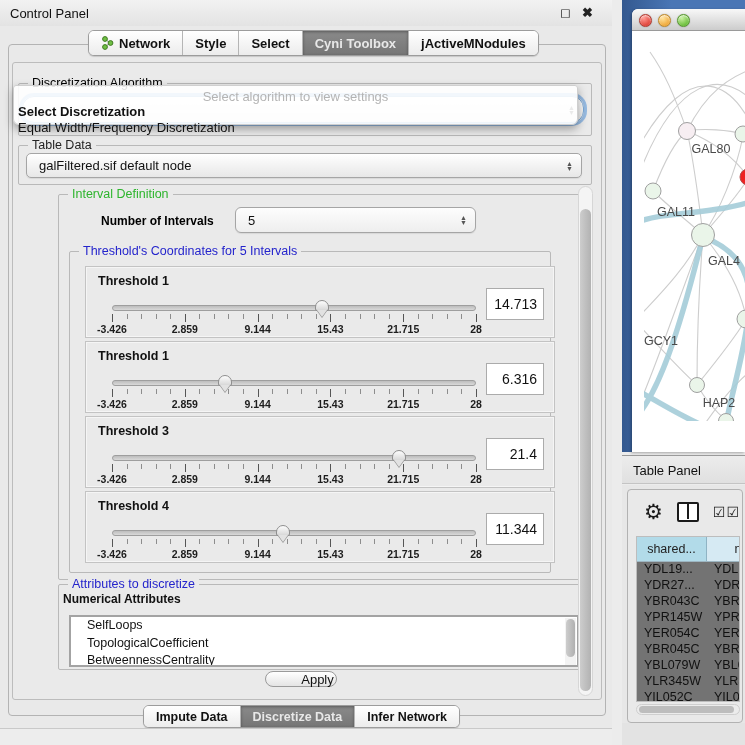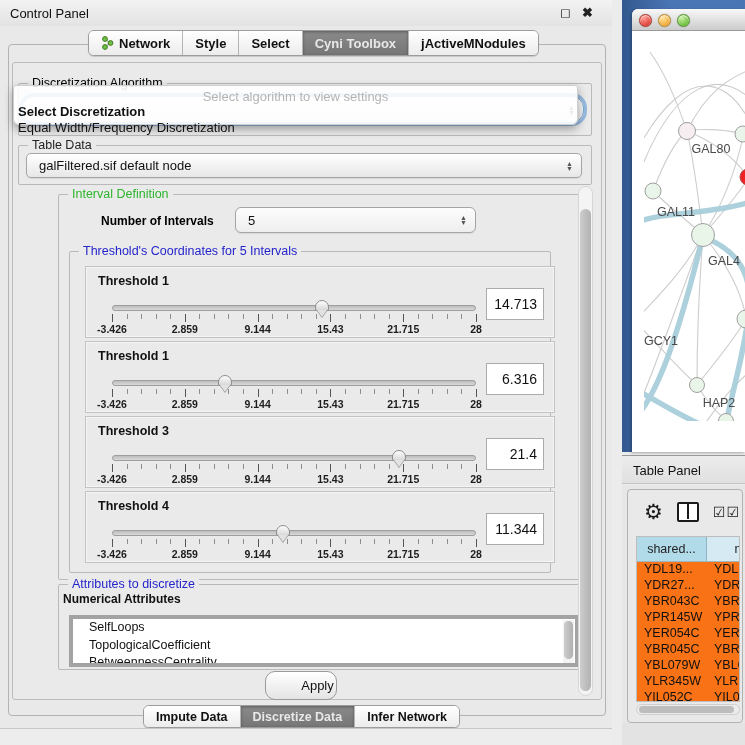--- a/index.html
+++ b/index.html
@@ -82,27 +82,27 @@
     background-size:100% 5px; background-repeat:no-repeat; }
   .major-tick { position:absolute; top:0; width:1px; height:8px; background:#555; }
   .tick-label { position:absolute; top:9px; transform:translateX(-50%); font-size:10.5px;
     font-weight:bold; color:#1d1d1d; white-space:nowrap; }
   .value-box { position:absolute; right:10px; top:21px; width:58px; height:32px;
     background:#fff; border:1px solid #ababab; font-size:14px; color:#111;
     display:flex; align-items:center; justify-content:flex-end; padding-right:6px; }
 
   
   #attr-list { position:absolute; left:10px; top:30px; width:510px; height:52px;
-    background:#fff; border:4px solid #a3a3a3; overflow:hidden; font-size:12.5px; color:#111; }
+    background:#fff; border:2px solid #a3a3a3; overflow:hidden; font-size:12.5px; color:#111; }
   #attr-list .item { padding:1px 0 1px 16px; line-height:15.5px; white-space:nowrap; }
   #attr-scroll { position:absolute; right:1px; top:1px; width:11px; height:50px; background:#f3f3f3; }
   #attr-thumb { position:absolute; left:1px; top:1px; width:9px; height:38px;
     background:linear-gradient(to right,#cdcdcd,#b0b0b0); border-radius:5px; }
 
-  #apply-button { position:absolute; left:265px; top:671px; width:72px; height:29px;
+  #apply-button { position:absolute; left:265px; top:671px; width:72px; height:16px;
     background:linear-gradient(#ffffff,#e4e4e4); border:1px solid #9a9a9a; border-radius:10px;
     font-size:13px; color:#111; display:flex; align-items:center; justify-content:center; cursor:default;padding-left:33px; }
 
   #cp-bottom-line { position:absolute; left:0; top:728px; width:612px; height:1px; background:#c9c9c9; }
   #cp-bottom-strip { position:absolute; left:0; top:729px; width:612px; height:16px; background:#ededed; }
 
   
   #network-window { position:absolute; left:622px; top:0; width:123px; height:452px;
     background:linear-gradient(to right,#33588f,#4a76b5 40%,#4a76b5); }
   #mac-window { position:absolute; left:10px; top:9px; width:113px; height:443px;
@@ -126,21 +126,21 @@
   #table-panel-box { position:absolute; left:5px; top:4px; width:116px; height:234px;
     background:#e9e9e9; border:1px solid #b2b2b2; border-radius:4px; overflow:hidden; }
   #table-toolbar { position:absolute; left:0; top:0; width:100%; height:44px; display:flex;
     align-items:center; gap:14px; padding-left:16px; }
   #gear-icon { font-size:21px; color:#1a1a1a; line-height:20px; }
   #split-icon { width:22px; height:20px; border:2.5px solid #1a1a1a; border-radius:2px; position:relative; background:#fff; }
   #split-icon::after { content:""; position:absolute; left:8px; top:0; width:2.5px; height:15px; background:#1a1a1a; }
   .checkbox-icon { font-size:14px; color:#1a1a1a; letter-spacing:1px; }
 
   #node-table { position:absolute; left:8px; top:46px; width:104px; height:166px;
-    background:#f97316; border:1px solid #bdbdbd; overflow:hidden; }
+    background:#737373; border:1px solid #bdbdbd; overflow:hidden; }
   #table-inner { position:absolute; left:0; top:0; width:140px; }
   .th-row { display:flex; height:25px; border-bottom:1px solid #9db6c2; }
   .th-cell { width:70px; font-size:12.5px; color:#222; display:flex; align-items:center;
     justify-content:center; border-right:1px solid #8fb4c4; }
   .th-cell.c1 { background:#b2dbe9; }
   .th-cell.c2 { background:#d6eaf3; }
   .t-row { display:flex; height:16px; }
   .t-cell { width:70px; font-size:12.5px; color:#111; padding-left:7px; white-space:nowrap; overflow:hidden; }
   #h-scrollbar { position:absolute; left:8px; top:214px; width:104px; height:11px;
     background:#ececec; border:1px solid #cfcfcf; border-radius:6px; }

